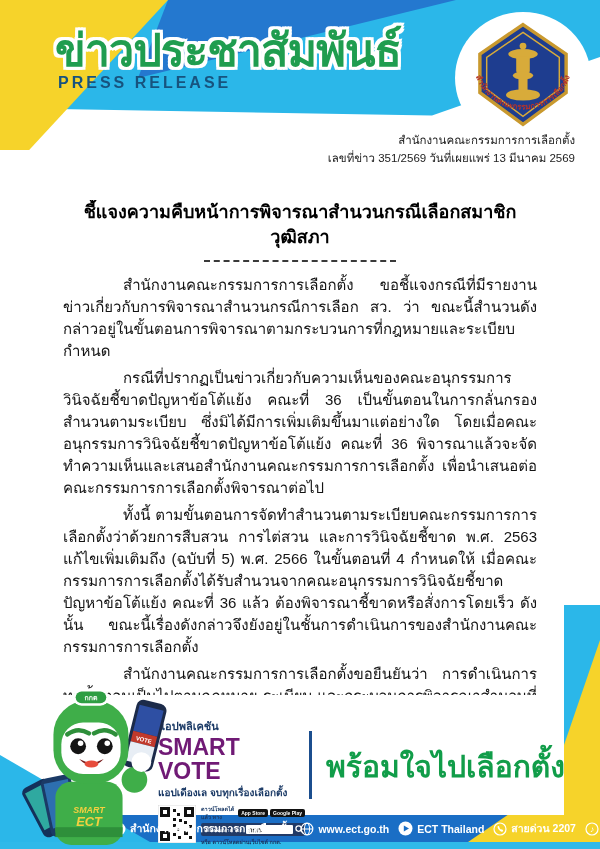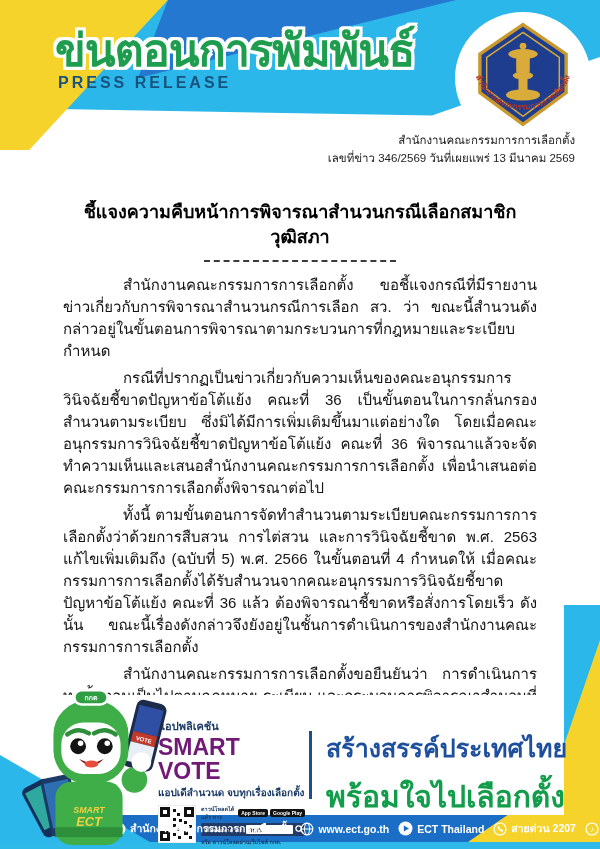--- a/index.html
+++ b/index.html
@@ -98,27 +98,27 @@
       <circle cx="50" cy="23" r="3" fill="#d8ab3a"></circle>
       <rect x="44" y="32" width="12" height="15" rx="2" fill="#d8ab3a"></rect>
       <ellipse cx="50" cy="49" rx="9" ry="3.5" fill="#d8ab3a"></ellipse>
       <rect x="46" y="51" width="8" height="13" fill="#d8ab3a"></rect>
       <ellipse cx="50" cy="66" rx="15" ry="5" fill="#d8ab3a"></ellipse>
       <path id="arcP" d="M 8,48 A 44 44 0 0 0 92,48" fill="none"></path>
       <text font-size="7" fill="#b5332a" font-weight="bold">
         <textPath href="#arcP" startOffset="50%" text-anchor="middle">สำนักงานคณะกรรมการการเลือกตั้ง</textPath>
       </text>
     </svg>
-    <div class="hero-title">ข่นตอนการพัมพันธ์</div>
+    <div class="hero-title">ข่าวประชาสัมพันธ์</div>
     <div class="hero-sub">PRESS RELEASE</div>
   </div>
 
   <div class="meta">
     <div>สำนักงานคณะกรรมการการเลือกตั้ง</div>
-    <div>เลขที่ข่าว 346/2569 วันที่เผยแพร่ 13 มีนาคม 2569</div>
+    <div>เลขที่ข่าว 351/2569 วันที่เผยแพร่ 13 มีนาคม 2569</div>
   </div>
 
   <div class="article">
     <div class="doc-title">ชี้แจงความคืบหน้าการพิจารณาสำนวนกรณีเลือกสมาชิกวุฒิสภา</div>
     <hr class="dash-rule">
     <p>สำนักงานคณะกรรมการการเลือกตั้ง ขอชี้แจงกรณีที่มีรายงานข่าวเกี่ยวกับการพิจารณาสำนวนกรณีการเลือก สว. ว่า ขณะนี้สำนวนดังกล่าวอยู่ในขั้นตอนการพิจารณาตามกระบวนการที่กฎหมายและระเบียบกำหนด</p>
     <p>กรณีที่ปรากฏเป็นข่าวเกี่ยวกับความเห็นของคณะอนุกรรมการวินิจฉัยชี้ขาดปัญหาข้อโต้แย้ง คณะที่ 36 เป็นขั้นตอนในการกลั่นกรองสำนวนตามระเบียบ ซึ่งมิได้มีการเพิ่มเติมขึ้นมาแต่อย่างใด โดยเมื่อคณะอนุกรรมการวินิจฉัยชี้ขาดปัญหาข้อโต้แย้ง คณะที่ 36 พิจารณาแล้วจะจัดทำความเห็นและเสนอสำนักงานคณะกรรมการการเลือกตั้ง เพื่อนำเสนอต่อคณะกรรมการการเลือกตั้งพิจารณาต่อไป</p>
     <p>ทั้งนี้ ตามขั้นตอนการจัดทำสำนวนตามระเบียบคณะกรรมการการเลือกตั้งว่าด้วยการสืบสวน การไต่สวน และการวินิจฉัยชี้ขาด พ.ศ. 2563 แก้ไขเพิ่มเติมถึง (ฉบับที่ 5) พ.ศ. 2566 ในขั้นตอนที่ 4 กำหนดให้ เมื่อคณะกรรมการการเลือกตั้งได้รับสำนวนจากคณะอนุกรรมการวินิจฉัยชี้ขาดปัญหาข้อโต้แย้ง คณะที่ 36 แล้ว ต้องพิจารณาชี้ขาดหรือสั่งการโดยเร็ว ดังนั้น ขณะนี้เรื่องดังกล่าวจึงยังอยู่ในชั้นการดำเนินการของสำนักงานคณะกรรมการการเลือกตั้ง</p>
     <p>สำนักงานคณะกรรมการการเลือกตั้งขอยืนยันว่า การดำเนินการทุกขั้นตอนเป็นไปตามกฎหมาย ระเบียบ และกระบวนการพิจารณาสำนวนที่กำหนดไว้ โดยความเห็นในแต่ละลำดับนั้นเป็นอิสระในการใช้ดุลยพินิจของตนเองในการเสนอความเห็น แต่ไม่มีผลผูกพันต่อการพิจารณาของคณะกรรมการการเลือกตั้ง โดยหากมีคำวินิจฉัยที่เป็นทางการ สำนักงานคณะกรรมการการเลือกตั้งจะแจ้งให้ประชาชนทราบต่อไป</p>
 
@@ -167,21 +167,21 @@
         <circle cx="102" cy="62" r="8" fill="#141414"></circle>
       <circle cx="77.5" cy="59" r="2.8" fill="#fff"></circle>
         <circle cx="104.5" cy="59" r="2.8" fill="#fff"></circle>
       <path d="M76 75 Q88.5 88 101 75 Q88.5 82 76 75 Z" fill="#7a1f1f"></path>
       <ellipse cx="88.5" cy="80" rx="7" ry="3.5" fill="#e74c3c"></ellipse>
     </svg>
 
     <div class="app-block">
       <div class="app-label">แอปพลิเคชัน</div>
       <div class="app-name">SMART VOTE</div>
-      <div class="app-tagline">แอปเดีสำนวนด จบทุกเรื่องเลือกตั้ง</div>
+      <div class="app-tagline">แอปเดีองเล จบทุกเรื่องเลือกตั้ง</div>
       <div class="app-dl">
         <svg width="38" height="38" viewBox="0 0 38 38">
           <rect width="38" height="38" fill="#fff" stroke="#bbb" stroke-width="0.5"></rect>
           <g fill="#111">
             <rect x="2" y="2" width="10" height="10"></rect>
               <rect x="26" y="2" width="10" height="10"></rect>
               <rect x="2" y="26" width="10" height="10"></rect>
             <rect x="5" y="5" width="4" height="4" fill="#fff"></rect>
               <rect x="29" y="5" width="4" height="4" fill="#fff"></rect>
               <rect x="5" y="29" width="4" height="4" fill="#fff"></rect>
@@ -216,21 +216,20 @@
             </span>
           </div>
           <div class="alt-line">หรือ ดาวน์โหลดผ่านเว็บไซต์ กกต.</div>
         </div>
       </div>
     </div>
 
     <div class="divider"></div>
 
     <div class="slogan">
-      <div class="slogan-1">สร้างสรรค์ประเทศไทย</div>
       <div class="slogan-2">พร้อมใจไปเลือกตั้ง</div>
     </div>
 
     <div class="bar-items">
       <div class="bar-item">
         <svg width="14" height="14" viewBox="0 0 14 14">
             <circle cx="7" cy="7" r="6.5" fill="#fff"></circle>
             <text x="7.3" y="10.6" font-size="10" font-weight="bold" fill="#1a6ec5" text-anchor="middle" font-family="Liberation Serif,serif">f</text>
           </svg>
         <span>สำนักงานคณะกรรมการการเลือกตั้ง</span>

